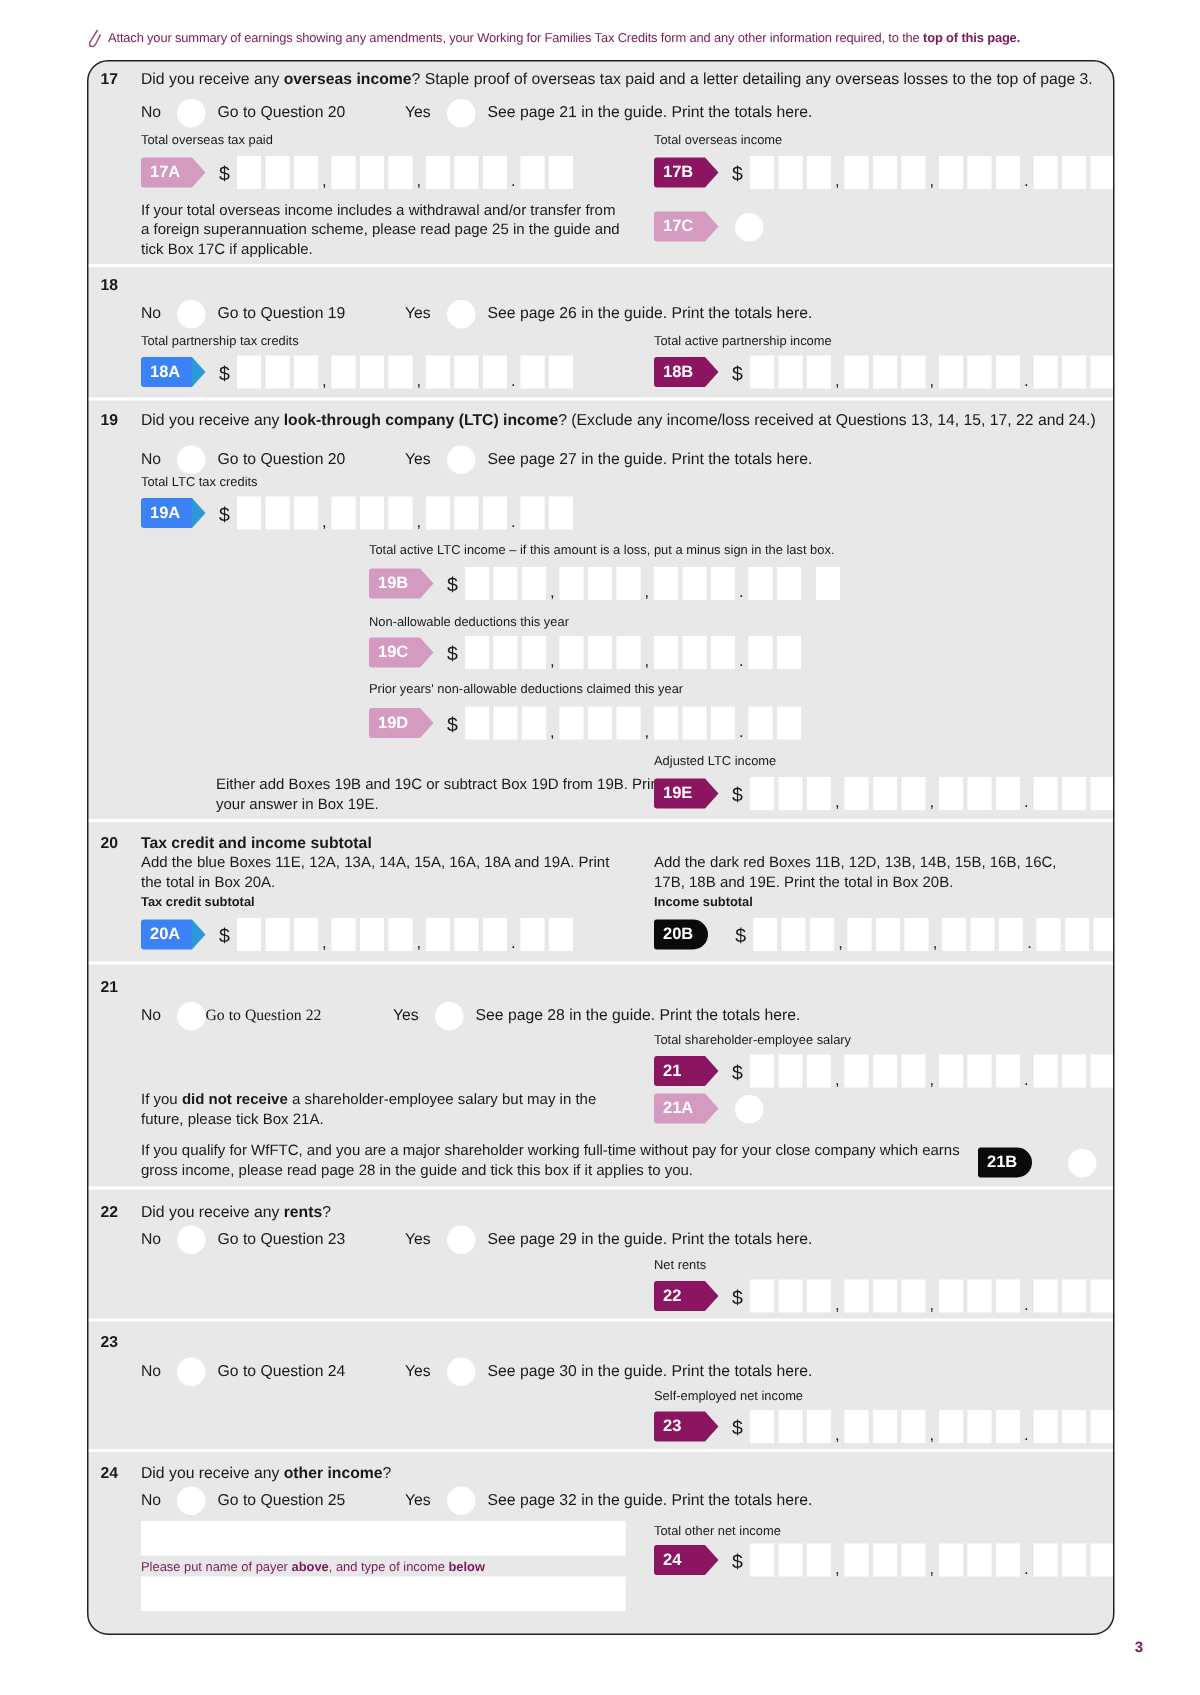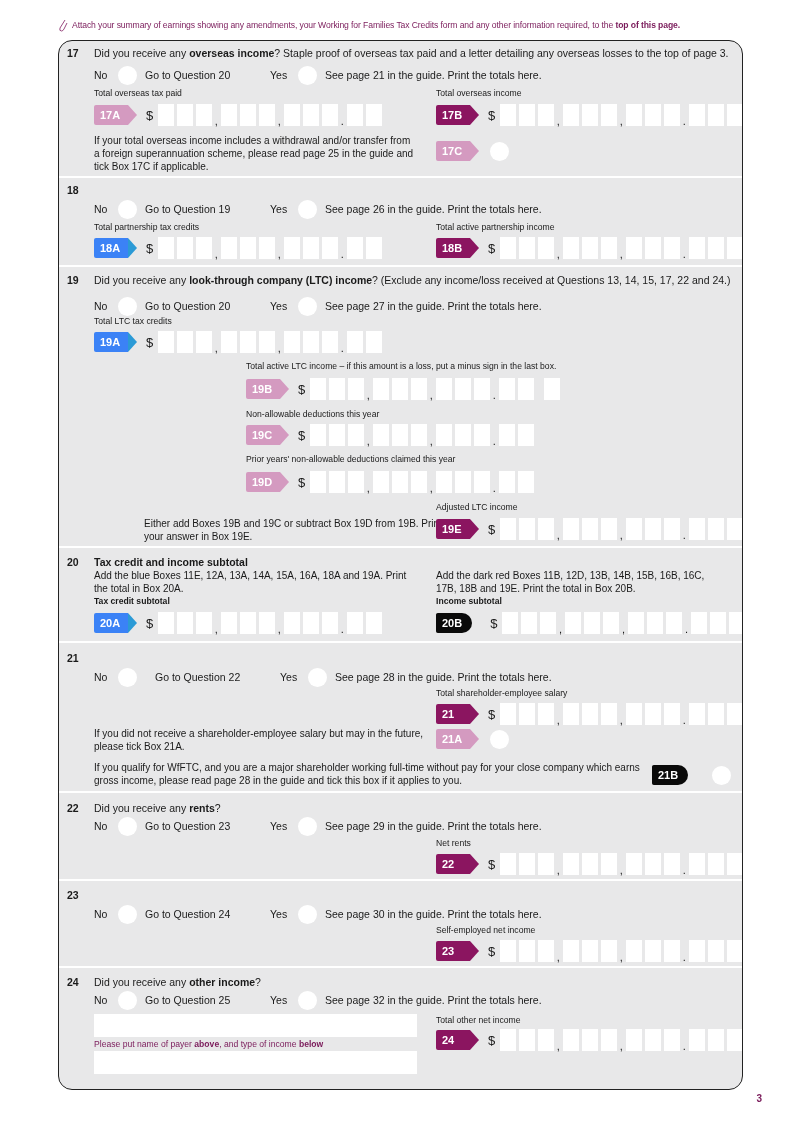--- a/index.html
+++ b/index.html
@@ -11,21 +11,21 @@
   .section { position: absolute; left: 0; width: 100%; border-bottom: 2px solid #ffffff; }
   .qnum { position: absolute; left: 8px; font-size: 10.5px; font-weight: bold; }
   .qtext { position: absolute; left: 35px; font-size: 10.5px; white-space: nowrap; text-align: center; }
   .qtext b { font-weight: bold; }
   .yn { position: absolute; left: 35px; font-size: 10.5px; display: flex; align-items: center; height: 20px; }
   .yn span { display: inline-block; }
   .radio { width: 19px; height: 19px; border-radius: 50%; background: #fff; display: inline-block; }
   .lbl { position: absolute; font-size: 8.6px; white-space: nowrap; }
   .lbl.b { font-weight: bold; }
   .note { position: absolute; font-size: 10px; line-height: 13px; }
-  .note b { font-weight: normal; }
+  .note b { font-weight: bold; }
   .boxrow { position: absolute; display: flex; align-items: center; height: 24px; }
   .tag { height: 20px; min-width: 34px; padding: 0 4px 0 6px; color: #fff; font-size: 11px; font-weight: bold; display: flex; align-items: center; position: relative; margin-right: 10px; border-radius: 2px 0 0 2px; }
   .tag::after { content: ""; position: absolute; right: -9px; top: 0; width: 0; height: 0; border-top: 10px solid transparent; border-bottom: 10px solid transparent; border-left: 9px solid; border-left-color: inherit; }
   .tag.blue { background: #3b82f6; border-left-color: #2b9ad6; }
   .tag.dred { background: #8b1560; border-left-color: #8b1560; }
   .tag.pink { background: #d49ac0; border-left-color: #d49ac0; }
   .tag.black { background: #0a0a0a; border-radius: 2px 11px 11px 2px; padding-right: 10px; }
   .tag.black::after { display: none; }
   .dollar { font-size: 13px; margin: 0 5px 0 8px; }
   .cell { width: 16px; height: 22px; background: #fff; margin-right: 3px; display: inline-block; }
@@ -314,21 +314,21 @@
         <span class="cell"></span>
         <span class="cell"></span>
       </div>
   </div>
 
   <div class="section" style="top:604px;height:148px;">
     <div class="qnum" style="top:7px;">21</div>
     <div class="yn" style="top:22px;">
       <span style="width:24px;">No</span>
       <span class="radio"></span>
-      <span style="margin-left:18px;width:125px;">Go to Question 22</span>
+      <span style="margin-left:0;width:125px;font-family:Liberation Serif, serif;">Go to Question 22</span>
       <span style="width:28px;">Yes</span>
       <span class="radio"></span>
       <span style="margin-left:8px;">See page 28 in the guide.  Print the totals here.</span>
     </div>
     <div class="lbl" style="left:377px;top:43px;">Total shareholder-employee salary</div>
     <div class="boxrow" style="left:377px;top:57px;">
         <span class="tag dred">21</span>
         <span class="dollar">$</span>
         <span class="cell"></span>
         <span class="cell"></span>

